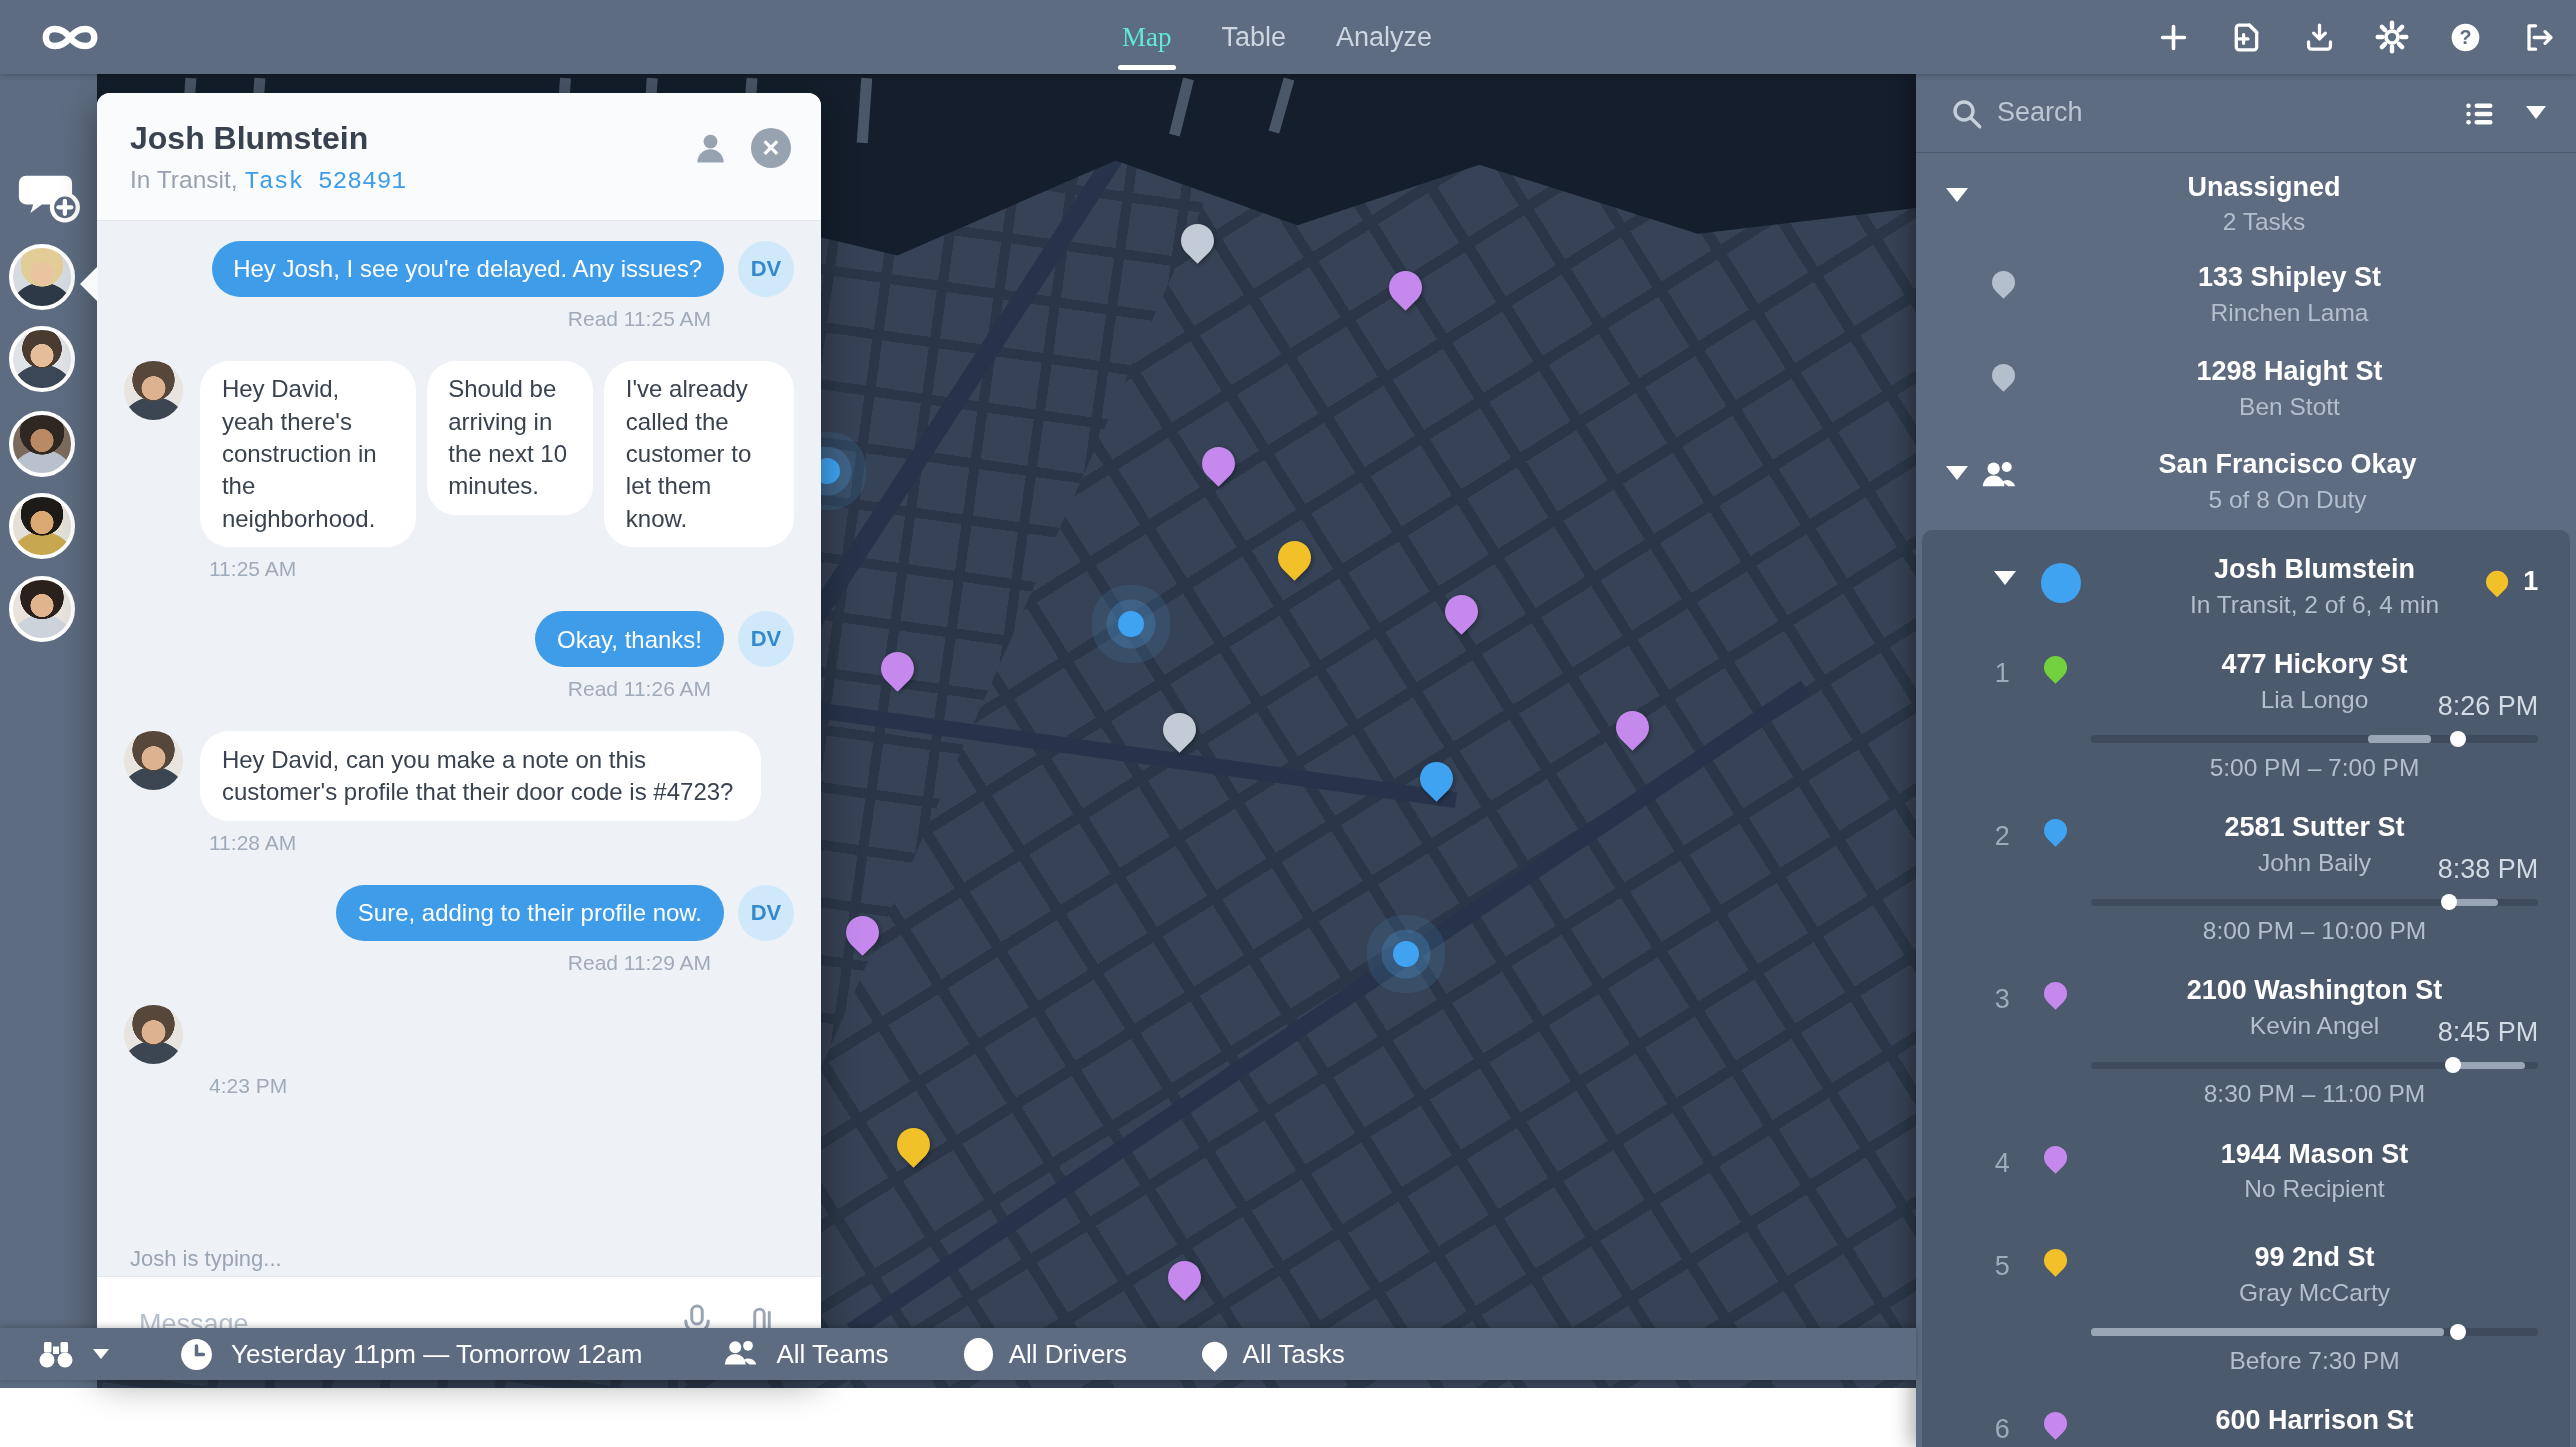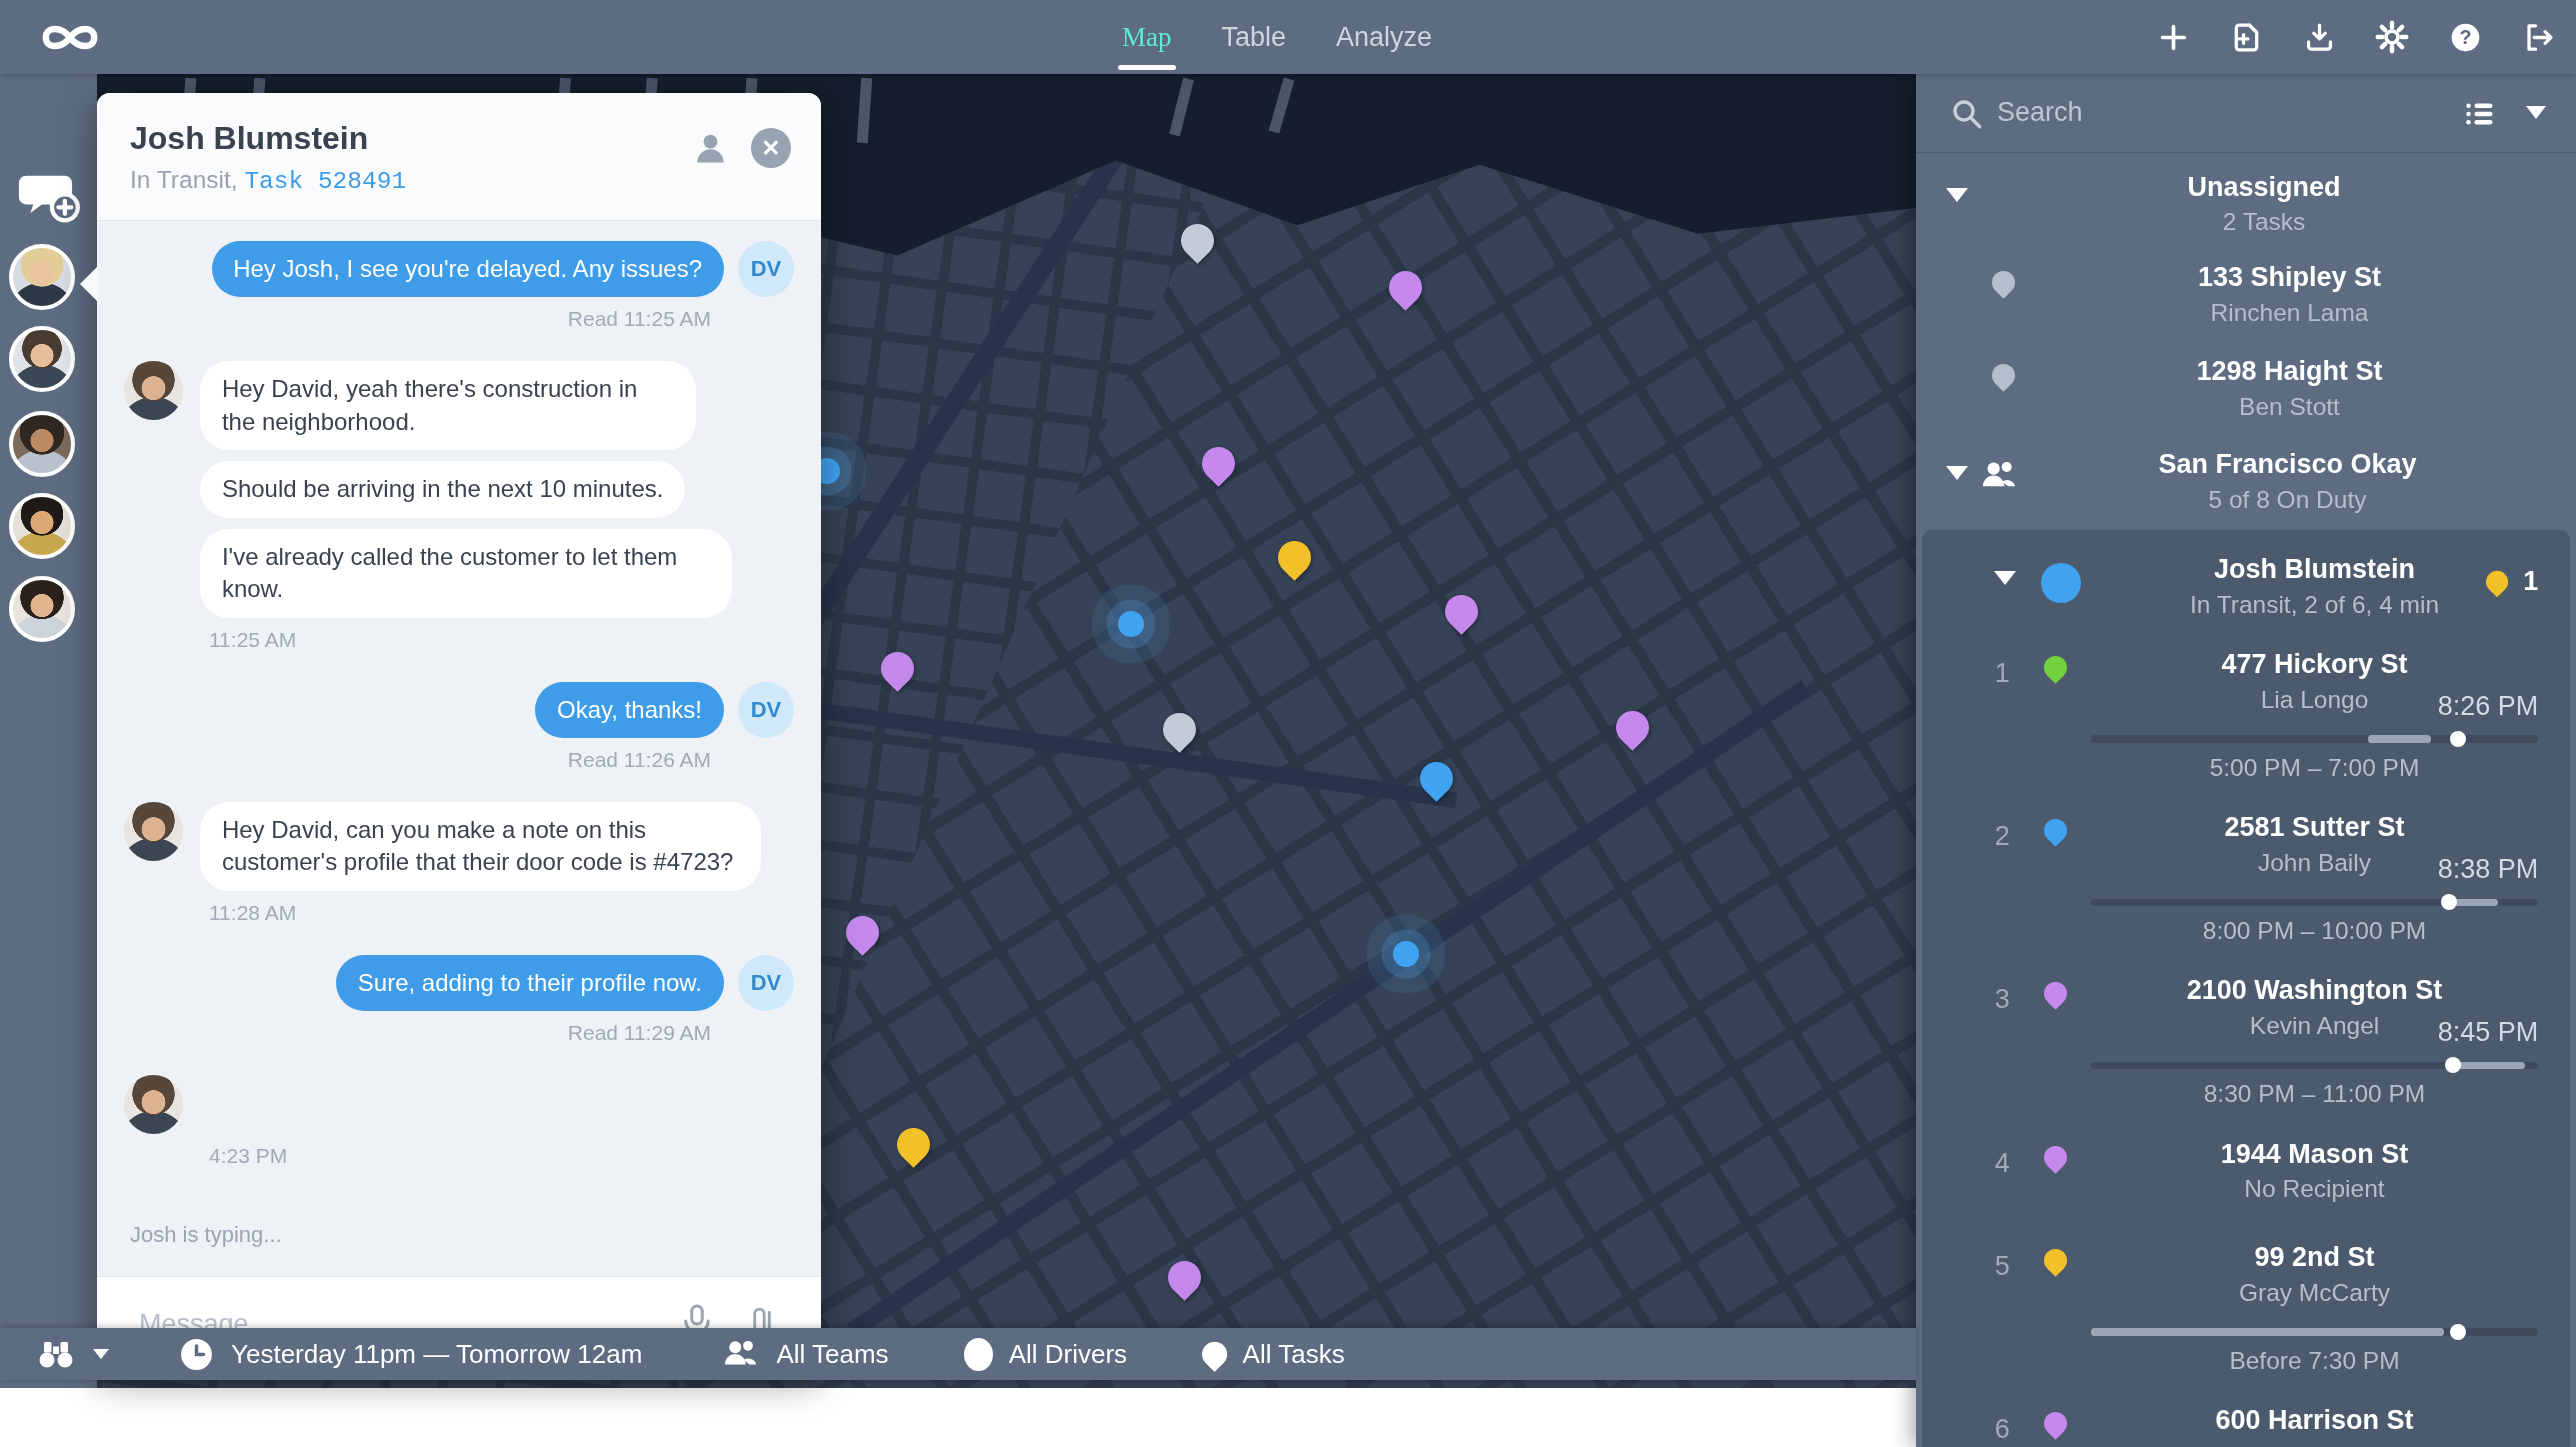--- a/index.html
+++ b/index.html
@@ -82,30 +82,30 @@
   .chat-body { position:relative; height:1054px; padding:20px 27px 0 27px; overflow:hidden; }
   .row-out { display:flex; justify-content:flex-end; align-items:center; gap:14.4px; }
   .bubble-out { background:#3e9ce9; color:#fff; font-size:24px; line-height:1.32; padding:12.2px 21.6px; border-radius:29px; max-width:518px; }
   .dv { width:56px; height:56px; border-radius:50%; background:#cfe9fa; color:#3489cc; font-weight:700; font-size:22px; display:flex; align-items:center; justify-content:center; flex:0 0 auto; }
   .receipt { text-align:right; padding-right:83px; font-size:21px; color:#a0abba; margin-top:10px; }
   .row-in { display:flex; gap:17.3px; margin-top:30px; }
   .in-avatar { width:59px; height:59px; border-radius:50%; flex:0 0 auto; background:
       radial-gradient(circle at 50% 46%, #dcb291 0 27%, rgba(0,0,0,0) 28%),
       radial-gradient(circle at 50% 32%, #57473a 0 42%, rgba(0,0,0,0) 43%),
       radial-gradient(circle at 50% 120%, #3c4653 0 45%, rgba(0,0,0,0) 46%), #e8e4df; }
-  .in-col { display:flex; flex-direction:column; align-items:flex-start; gap:10.8px;justify-content:space-between; }
+  .in-col { display:flex; align-items:flex-start; gap:10.8px;justify-content:space-between; }
   .bubble-in { background:#ffffff; color:#39424f; font-size:24px; line-height:1.35; padding:12.2px 21.6px; border-radius:29px; max-width:532px; }
   .time-in { font-size:21px; color:#a0abba; margin-top:10px; padding-left:85px; }
   .row-out.m { margin-top:30px; }
   .audio { background:#fff; border-radius:33px; height:66px; width:460px; display:flex; align-items:center; padding:0 24.5px; gap:18.7px; }
   .play { width:0; height:0; border-left:21.6px solid #8792a2; border-top:13.7px solid rgba(0,0,0,0); border-bottom:13.7px solid rgba(0,0,0,0); cursor:pointer; }
   .atime { font-size:25px; color:#2e3a4a; white-space:nowrap; }
   .atrack { position:relative; width:124px; height:4.3px; background:#d6dce4; border-radius:2.2px; }
   .adot { position:absolute; left:0; top:50%; transform:translate(-30%,-50%); width:17.3px; height:17.3px; border-radius:50%; background:#3f9ce8; cursor:pointer; }
-  .typing { position:absolute; left:33px; bottom:27px; font-size:22px; color:#9aa5b4; }
+  .typing { position:absolute; left:33px; bottom:3px; font-size:22px; color:#9aa5b4; }
   .chat-input { position:absolute; left:0; bottom:0; width:100%; height:96px; background:#ffffff; border-radius:0 0 13px 13px; border-top:1.4px solid #e2e7ee; }
   .msg-ph { position:absolute; left:42px; top:32px; font-size:27px; color:#b6c0cc; }
   .inp-ic { position:absolute; top:26px; cursor:pointer; }
   .inp-mic { right:106px; } .inp-clip { right:43px; }
 
   
   .sidebar { position:absolute; left:1916px; top:74px; width:660px; height:1374px; background:#5d6c80; z-index:22; box-shadow:-5.8px 0 18.7px rgba(0,0,0,.3); overflow:hidden;text-align:center; }
   .search-row { position:relative; height:79px; border-bottom:1.4px solid #4e5c6e; }
   .search-ph { position:absolute; left:81px; top:23px; font-size:27px; color:#bcc7d3; }
   .sr-ic { position:absolute; top:21.6px; cursor:pointer; }

